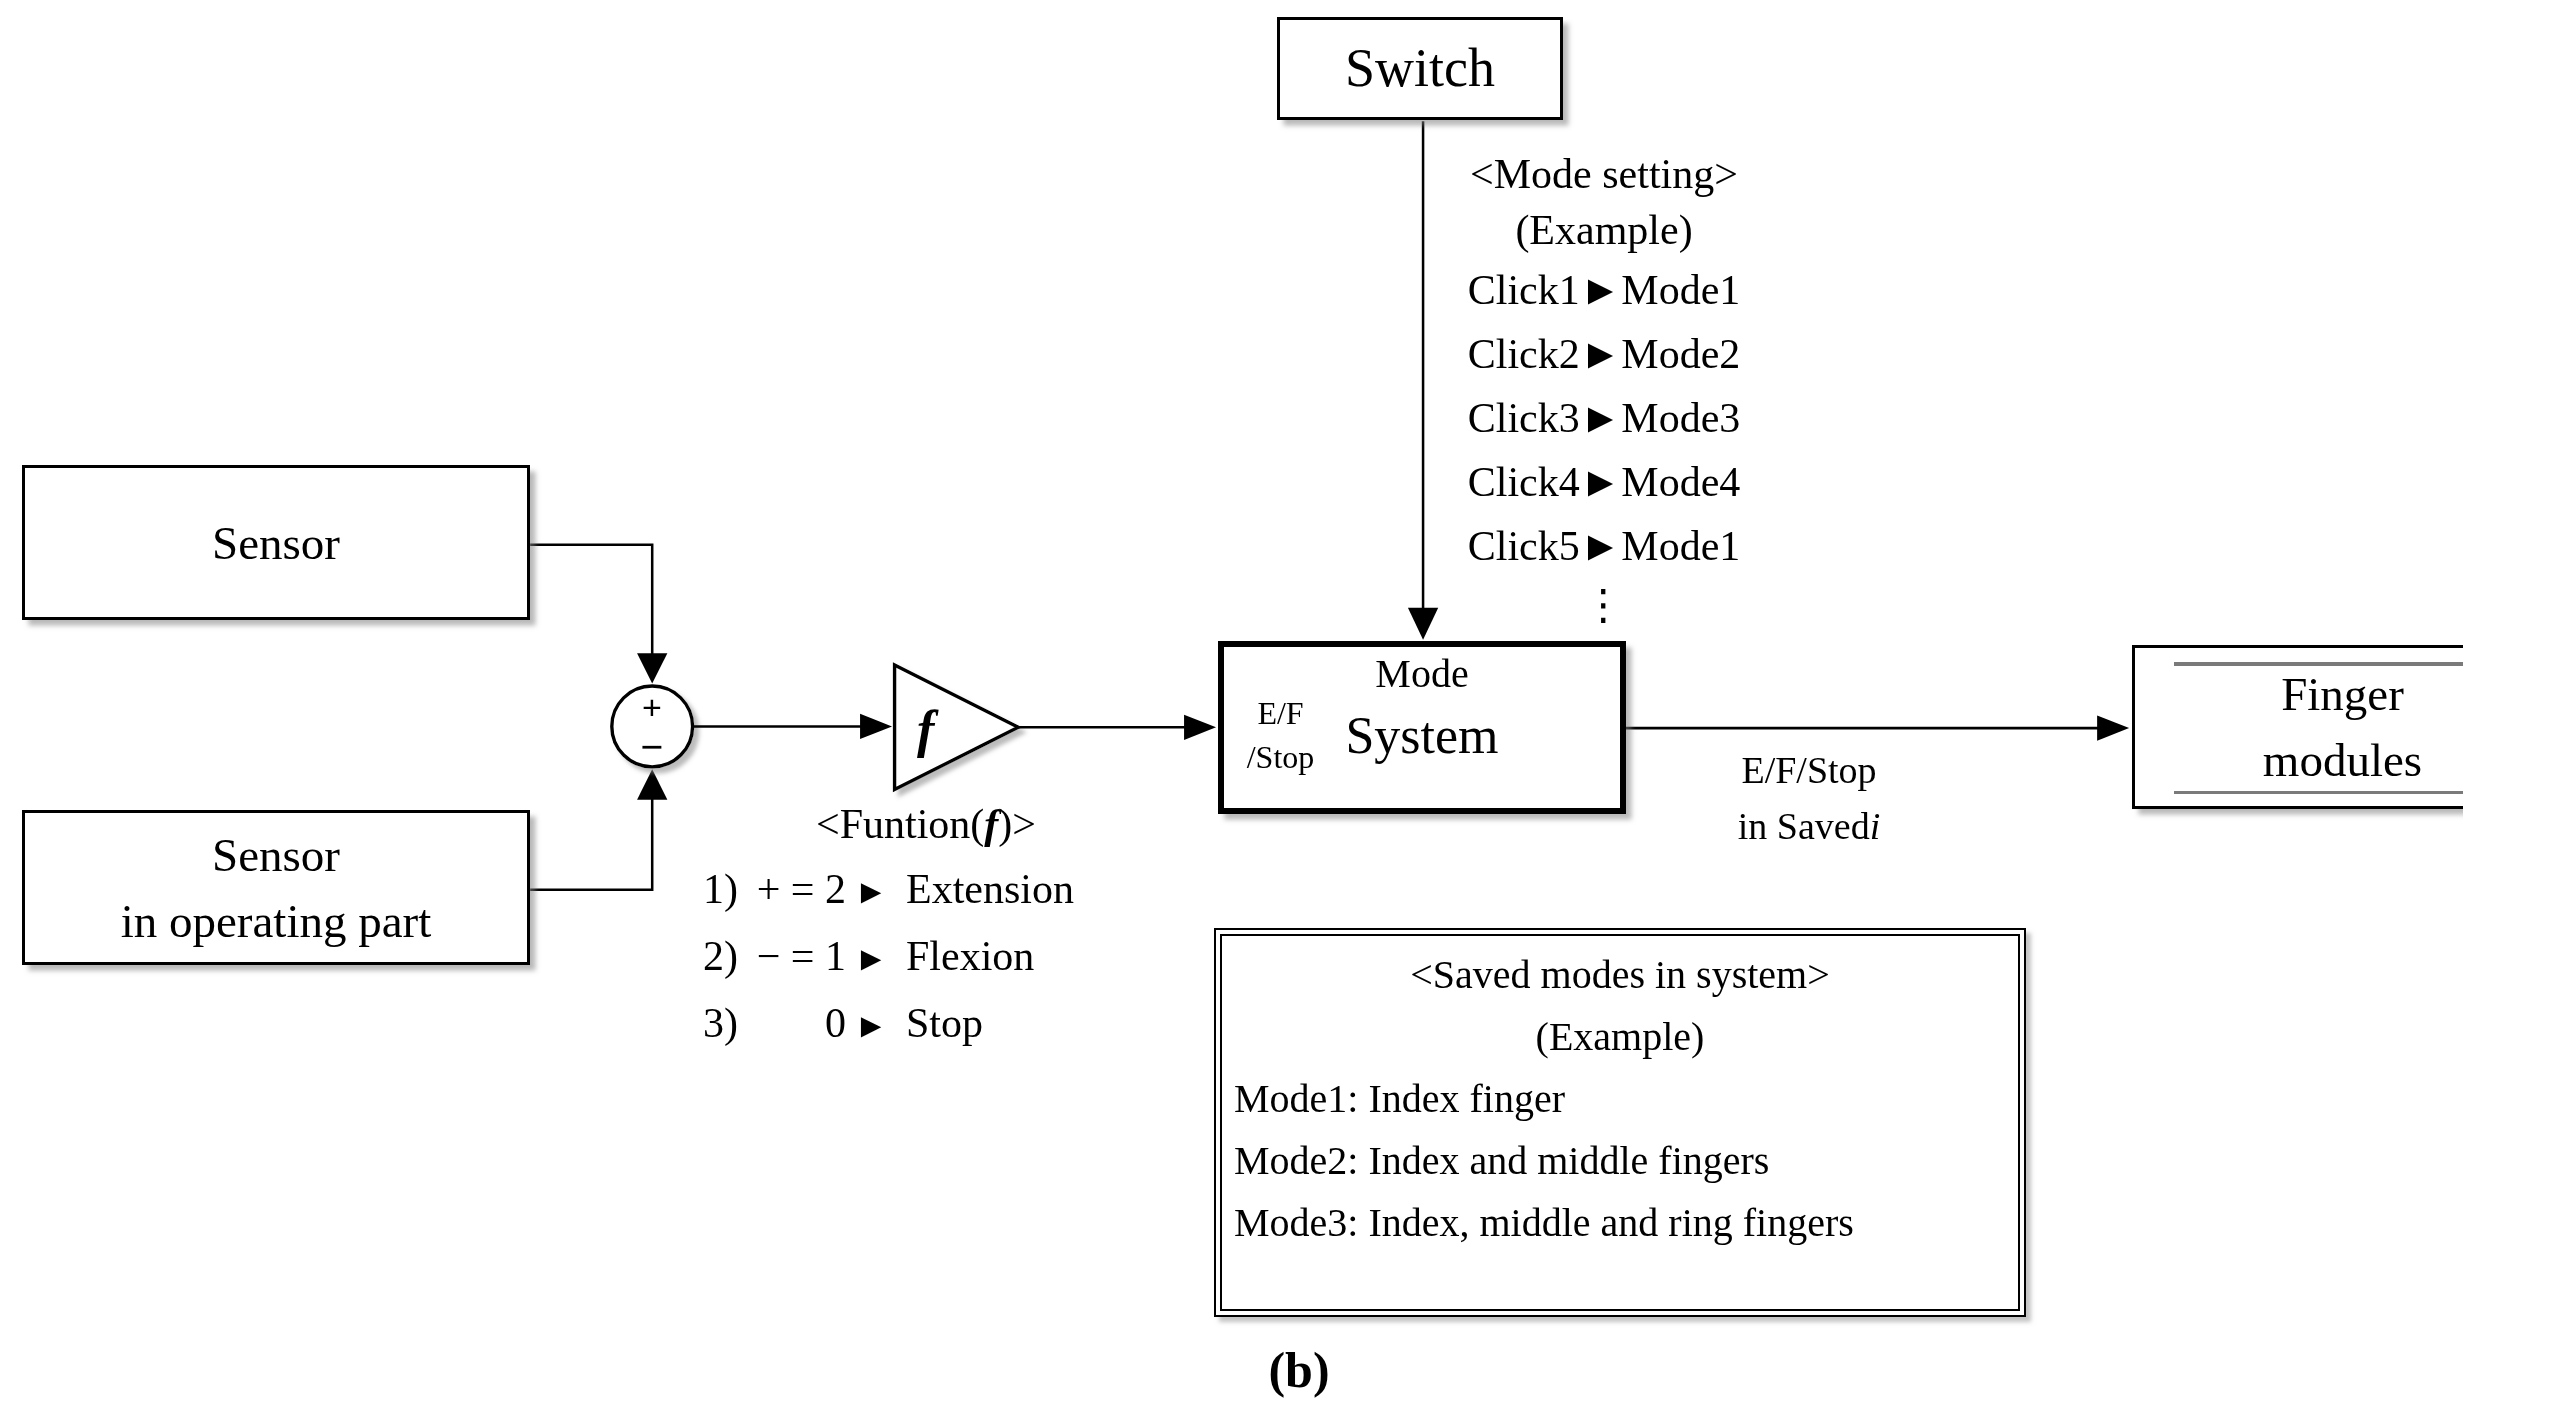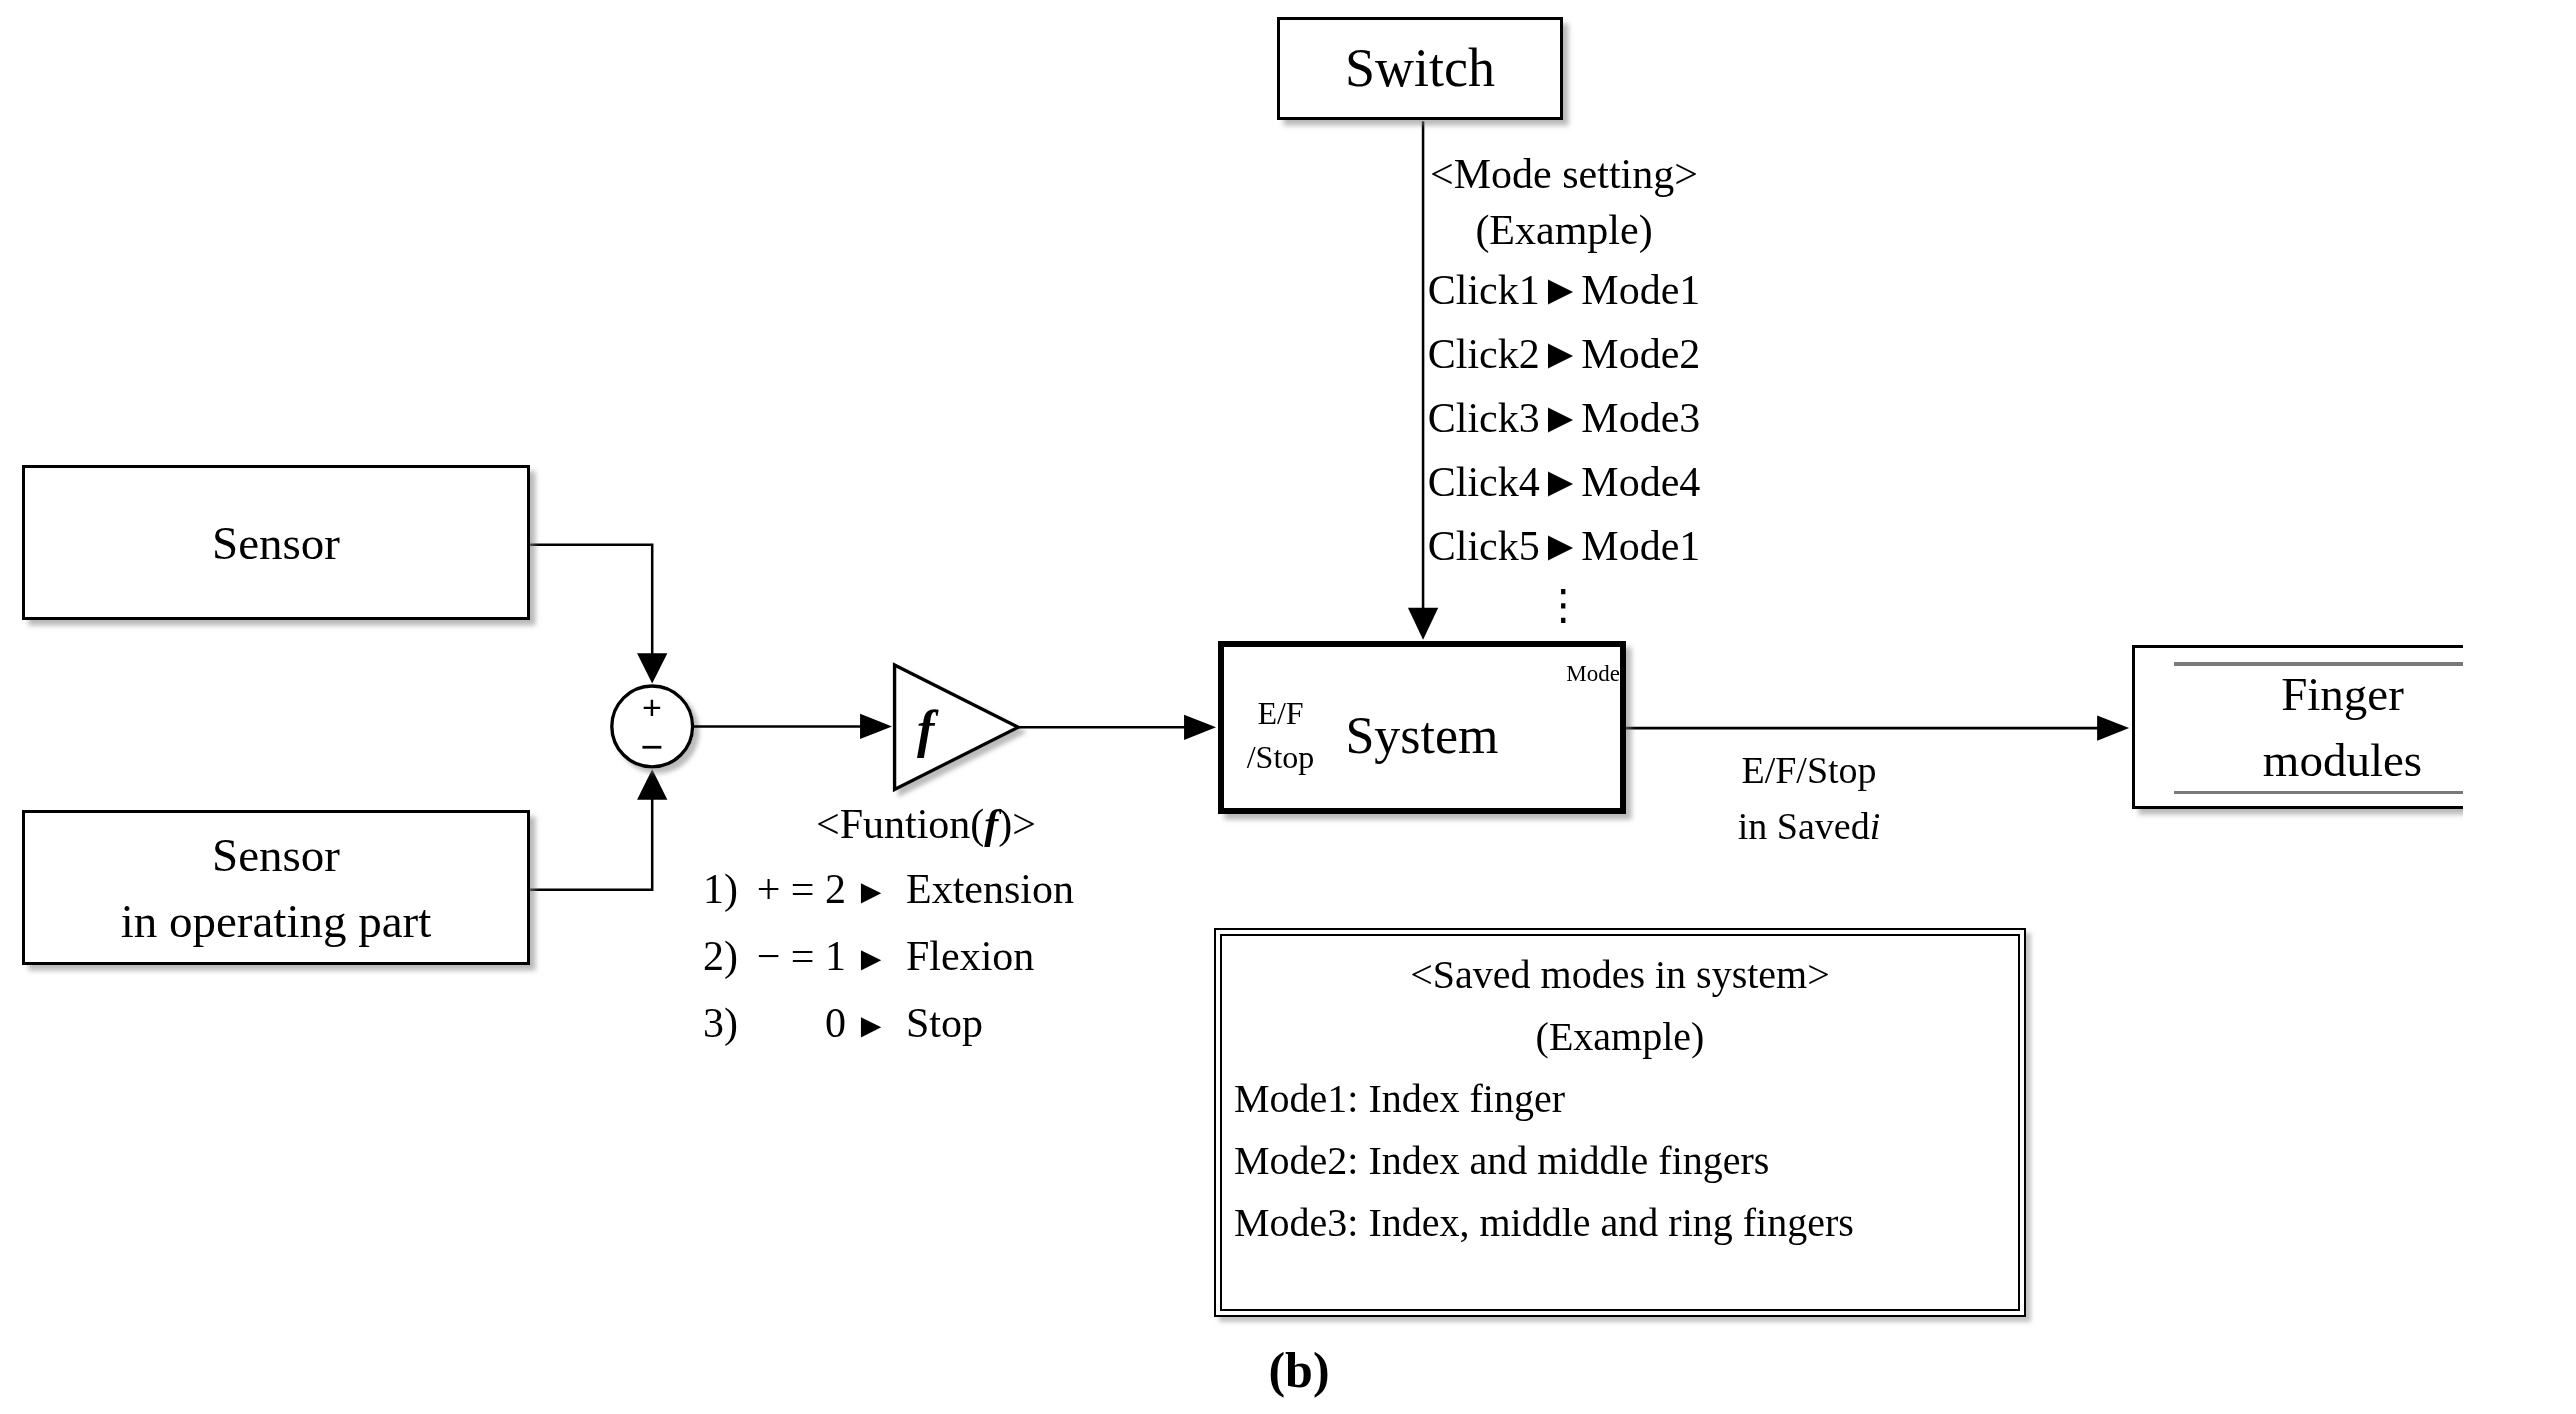--- a/index.html
+++ b/index.html
@@ -26,21 +26,21 @@
     display: flex;
     flex-direction: column;
     align-items: center;
     justify-content: center;
     text-align: center;
   }
   .box .bline { font-size: 47px; line-height: 66px; white-space: nowrap; }
   .switch-box .bline { font-size: 54px; line-height: 59px; }
   .system-box { border-width: 6.7px; }
   .system-label { position: absolute; left: 0; right: 0; top: 63px; font-size: 52px; line-height: 52px; text-align: center; }
-  .port-mode { position: absolute; left: 0; right: 0; top: 10px; font-size: 23px; line-height: 34px; text-align: right; }
+  .port-mode { position: absolute; left: 0; right: 0; top: 10px; font-size: 40px; line-height: 34px; text-align: center; }
   .port-ef { position: absolute; left: 10px; top: 44px; width: 93px; font-size: 32px; line-height: 44px; text-align: center; }
   .inner-rule { position: absolute; left: 39px; width: 340px; height: 3.4px; background: #7a7a7a; }
   .annot { position: absolute; white-space: nowrap; }
   .centered { transform: translateX(-50%); text-align: center; }
   .ms-head { font-size: 42px; line-height: 56px; }
   .ms-item { font-size: 42px; line-height: 64px; }
   .ms-ellipsis { font-size: 42px; line-height: 54px; letter-spacing: 1.7px; }
   .fn-title { font-size: 42px; line-height: 47px; }
   .fn-list { position: absolute; left: 703px; top: 857px; }
   .fn-row { display: grid; grid-template-columns: 46px 97px 50px auto; align-items: baseline; font-size: 42px; line-height: 64px; }
@@ -133,21 +133,21 @@
     <div class="system-label">System</div>
   </div>
 
   <div class="box" style="left:2132px; top:645px; width:421px; height:164px;">
     <div class="inner-rule" style="top:14.3px;"></div>
     <div class="bline">Finger</div>
     <div class="bline">modules</div>
     <div class="inner-rule" style="bottom:11.8px;"></div>
   </div>
 
-  <div class="annot centered" style="left:1564px; top:146px;">
+  <div class="annot centered" style="left:1604px; top:146px;">
     <div class="ms-head">&lt;Mode setting&gt;</div>
     <div class="ms-head">(Example)</div>
     <div class="ms-item">Click1►Mode1</div>
     <div class="ms-item">Click2►Mode2</div>
     <div class="ms-item">Click3►Mode3</div>
     <div class="ms-item">Click4►Mode4</div>
     <div class="ms-item">Click5►Mode1</div>
     <div class="ms-ellipsis">⋮</div>
   </div>
 

